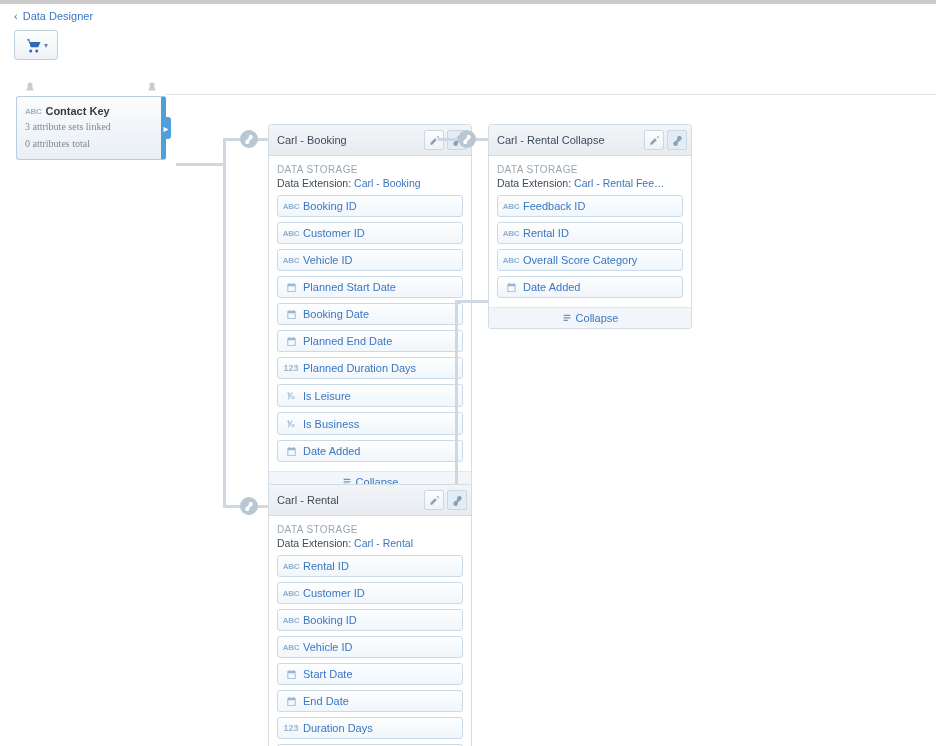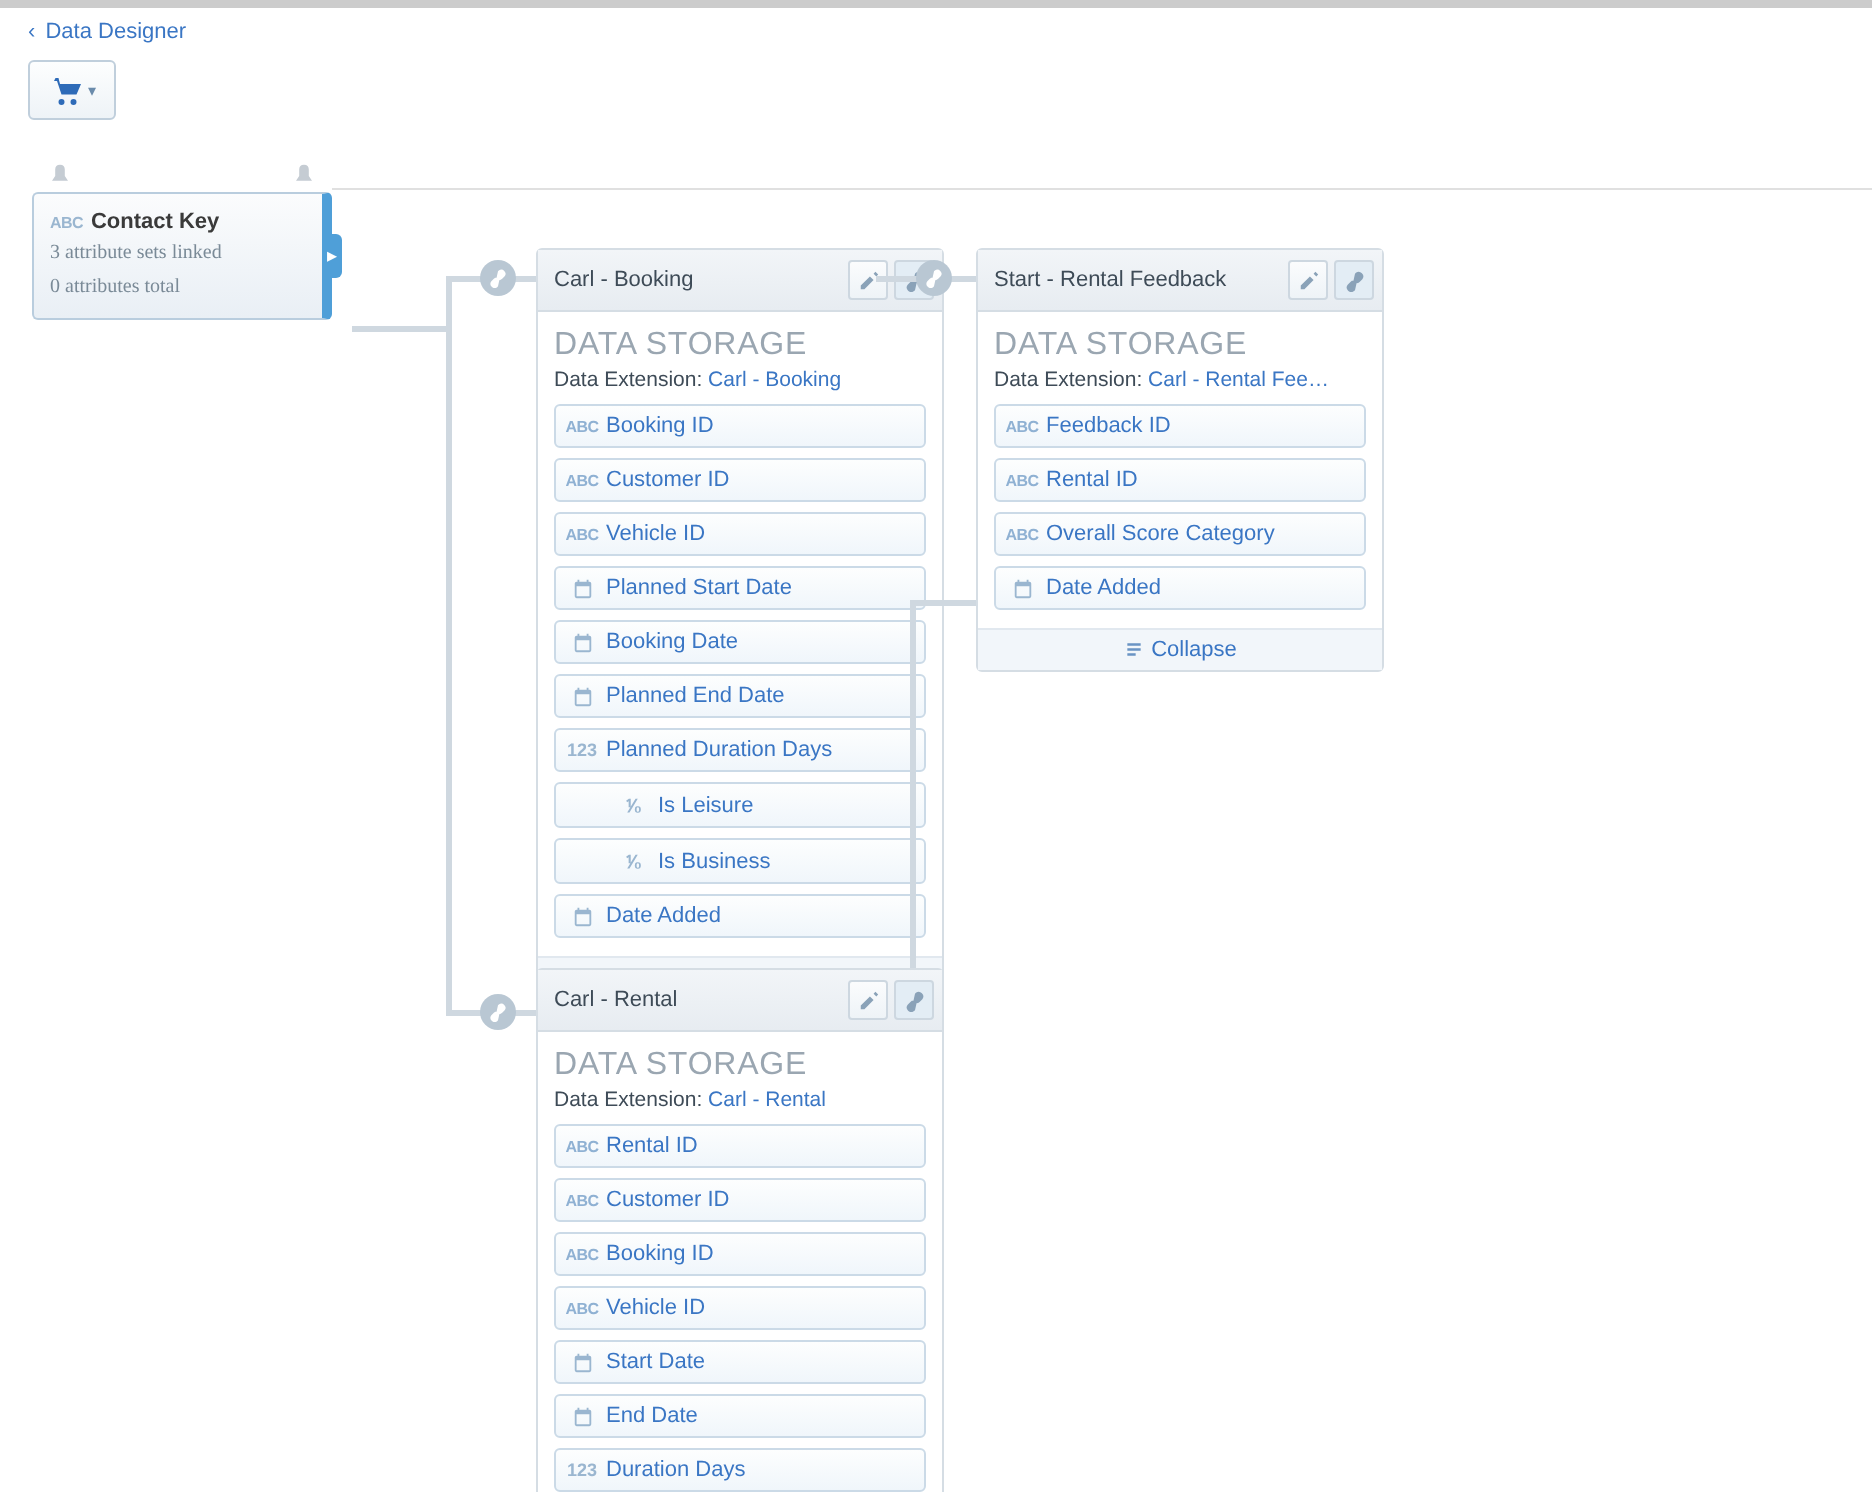--- a/index.html
+++ b/index.html
@@ -109,39 +109,39 @@
     width:20px; height:20px;
     border:1px solid #cdd7e0;
     border-radius:2px;
     display:flex; align-items:center; justify-content:center;
     background:linear-gradient(#fbfcfd,#eef3f7);
   }
   .icon-btn.last { background:#e3edf5; }
   .icon-btn svg { width:11px; height:11px; fill:#8aa2b8; }
 
   .entity-body { padding:8px 8px 4px 8px; }
-  .storage-lbl { color:#9aa6b1; letter-spacing:0.4px; font-size:16px; margin-bottom:2px;}
+  .storage-lbl { color:#9aa6b1; letter-spacing:0.4px; font-size:10px; margin-bottom:2px;}
   .storage-line { font-size:10.5px; color:#3e4b57; margin-bottom:6px; white-space:nowrap; overflow:hidden; text-overflow:ellipsis;}
   .storage-line a { color:#3a76c4; text-decoration:none; }
 
   .attr {
     display:flex; align-items:center; gap:5px;
     border:1px solid #cbdae7;
     border-radius:3px;
     background:linear-gradient(#fdfefe,#f0f6fb);
     padding:4px 6px;
     margin-bottom:5px;
     font-size:11px;
     color:#3a76c4;
   }
   .attr .ico { width:14px; display:flex; justify-content:center; }
   .attr .ico-abc { color:#8fb1d3; font-size:8px; font-weight:bold; letter-spacing:-0.3px;}
   .attr .ico-cal svg { width:11px; height:11px; fill:#9ab6d0; }
   .attr .ico-num { color:#9ab6d0; font-size:9px; font-weight:bold;}
-  .attr .ico-bool { color:#9ab6d0; font-size:9px; font-weight:bold;margin-left:26px;}
+  .attr .ico-bool { color:#9ab6d0; font-size:9px; font-weight:bold;}
 
   .collapse-bar {
     background:#f2f6fa;
     border-top:1px solid #e1e8ef;
     text-align:center;
     padding:4px 0;
     font-size:11px;
     color:#3a76c4;
     display:flex; align-items:center; justify-content:center; gap:4px;
   }
@@ -310,21 +310,21 @@
         <path d="M10 13a5 5 0 007 0l3-3a5 5 0 00-7-7l-1 1m2 9a5 5 0 00-7 0l-3 3a5 5 0 007 7l1-1"></path>
       </svg>
   </div>
 
   <div class="conn" style="left:438px; top:435px; width:20px; height:3px;"></div>
   <div class="conn" style="left:455px; top:230px; width:3px; height:208px;"></div>
   <div class="conn" style="left:455px; top:230px; width:33px; height:3px;"></div>
 
   <div class="entity" id="ent-feedback" style="left:488px; top:54px;">
     <div class="entity-head">
-      <span>Start - Rental Feedback</span>
+      <span>Carl - Rental Collapse</span>
       <span class="tools">
         <span class="icon-btn">
             <svg viewBox="0 0 24 24">
               <path d="M3 17v4h4L17 11l-4-4L3 17zM20 7l-3-3 2-2 3 3-2 2z"></path>
             </svg>
           </span>
         <span class="icon-btn last">
             <svg viewBox="0 0 24 24">
               <path d="M10 13a5 5 0 007 0l3-3a5 5 0 00-7-7l-1 1m2 9a5 5 0 00-7 0l-3 3a5 5 0 007 7l1-1"></path>
             </svg>

